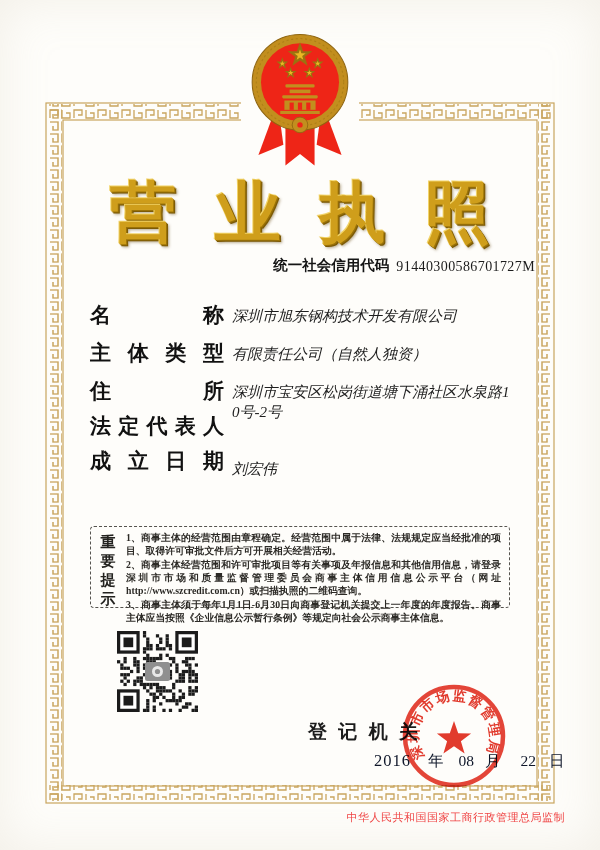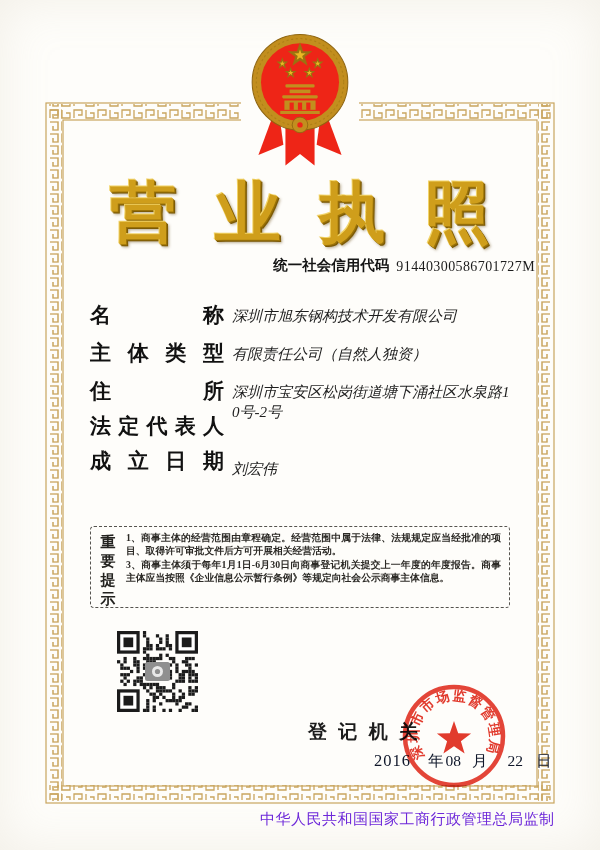--- a/index.html
+++ b/index.html
@@ -55,30 +55,30 @@
   #qr-wrap{left:117px;top:631px;width:81px;height:81px;}
   
   #reg-label{
     left:308px;top:719px;width:110px;display:flex;justify-content:space-between;
     font-size:19px;font-weight:600;color:#1b1b1b;
     font-family:"Liberation Sans","DejaVu Sans",sans-serif;
   }
   #reg-date{left:374px;top:751px;display:flex;align-items:baseline;font-size:15.5px;color:#0f172a;}
   #reg-date .y{font-size:16.5px;letter-spacing:1px;}
   #reg-date .u1{margin-left:17px;}
-  #reg-date .m{margin-left:2px;}
+  #reg-date .m{margin-left:15px;}
   #reg-date .u2{margin-left:11px;}
   #reg-date .d{margin-left:20px;}
   #reg-date .u3{margin-left:13px;}
   
   #seal{left:398px;top:680px;width:112px;height:112px;mix-blend-mode:multiply;opacity:.92;}
   
   #footer-text{
-    left:260px;top:810px;width:305px;
-    font-size:15px;color:#6d28d9;letter-spacing:.5px;
+    left:260px;top:810px;width:305px;text-align:right;
+    font-size:11px;color:#ef4444;letter-spacing:.5px;
   }
 </style>
 </head>
 <body>
 
 <div id="license">
 
   <svg id="frame-svg" class="abs" width="600" height="850">
     <defs>
       <pattern id="gk-h" width="24" height="12" patternUnits="userSpaceOnUse">
@@ -198,20 +198,21 @@
 
   <div id="notice-box" class="abs">
     <div id="notice-side">
         <span>重</span>
         <span>要</span>
         <span>提</span>
         <span>示</span>
       </div>
     <div id="notice-body">
       <p class="notice-item">1、商事主体的经营范围由章程确定。经营范围中属于法律、法规规定应当经批准的项目、取得许可审批文件后方可开展相关经营活动。</p>
+      <p class="notice-item">2、商事主体经营范围和许可审批项目等有关事项及年报信息和其他信用信息，请登录深圳市市场和质量监督管理委员会商事主体信用信息公示平台（网址http://www.szcredit.com.cn）或扫描执照的二维码查询。</p>
       <p class="notice-item">3、商事主体须于每年1月1日-6月30日向商事登记机关提交上一年度的年度报告。商事主体应当按照《企业信息公示暂行条例》等规定向社会公示商事主体信息。</p>
     </div>
   </div>
 
   <div id="qr-wrap" class="abs">
     <svg id="qr-svg" width="81" height="81" viewBox="0 0 81 81">
         <rect x="25.92" y="0.00" width="3.24" height="3.24" fill="#1b1b1b"></rect>
         <rect x="25.92" y="3.24" width="3.24" height="3.24" fill="#1b1b1b"></rect>
         <rect x="38.88" y="3.24" width="3.24" height="3.24" fill="#1b1b1b"></rect>
         <rect x="48.60" y="3.24" width="3.24" height="3.24" fill="#1b1b1b"></rect>

